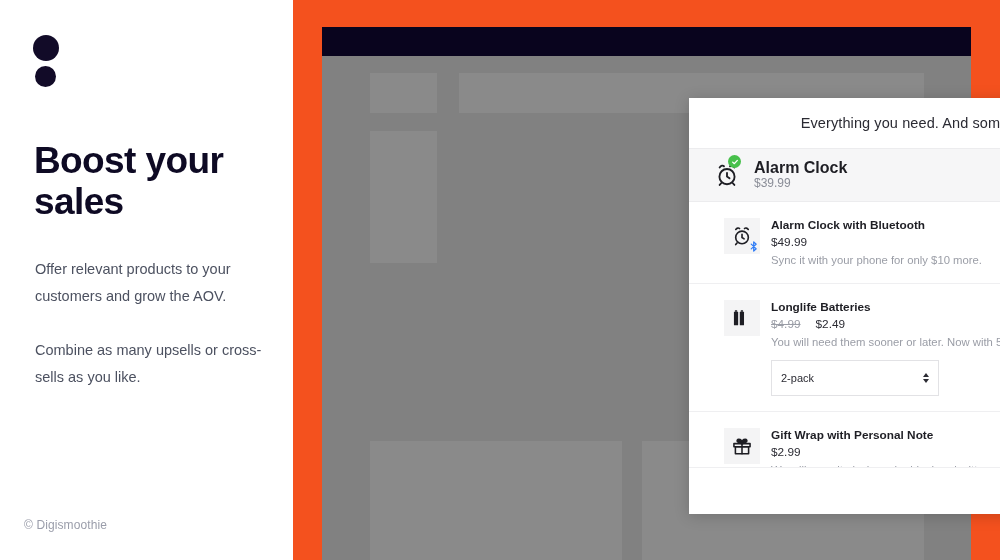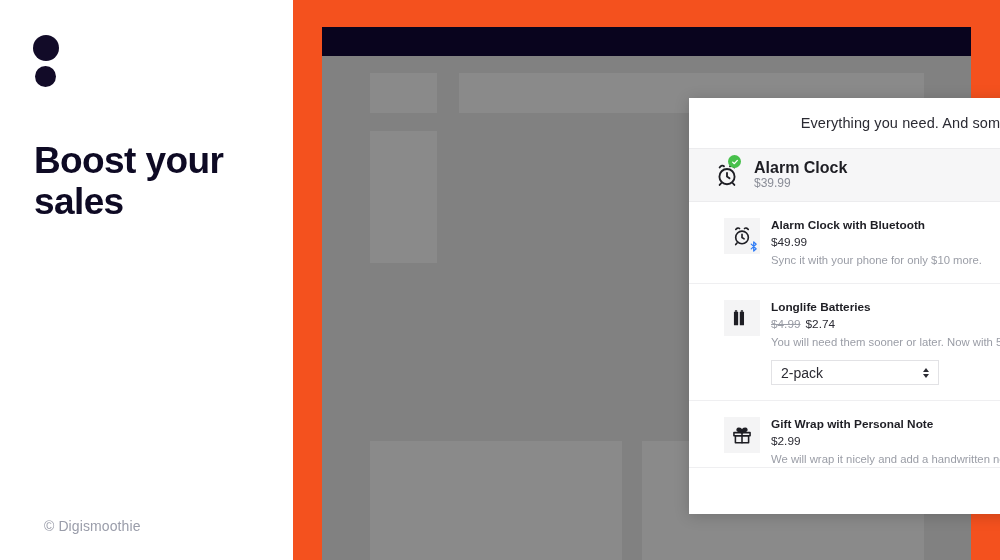--- a/index.html
+++ b/index.html
@@ -40,22 +40,22 @@
   }
 
   .body-copy {
     position: absolute; left: 35px; top: 256px; width: 228px;
     font-size: 14.5px; line-height: 27px;
     color: #4C5160; font-weight: 400;
   }
   .body-copy p + p { margin-top: 27px; }
 
   .copyright {
-    position: absolute; left: 44px; top: 518px;
-    font-size: 14px; color: #9A9DAA; letter-spacing: .1px;
+    position: absolute; left: 24px; top: 518px;
+    font-size: 12px; color: #9A9DAA; letter-spacing: .1px;
   }
 
   
   .right-panel {
     flex: 1 1 auto; height: 560px;
     background: #F4511E;
     position: relative;
   }
 
   
@@ -141,30 +141,30 @@
   }
   .offer-main { flex: 1 1 auto; min-width: 0; }
   .o-name {
     font-size: 11.8px; font-weight: 700; color: #1E1E24; line-height: 16px;
   }
   .o-price-line {
     font-size: 11.8px; color: #2B2B33; line-height: 16px;
     font-weight: 400; margin-top: 1px;
   }
   .o-price-old {
-    color: #9A9DA6; text-decoration: line-through; margin-right: 5px;
+    color: #9A9DA6; text-decoration: line-through; margin-right: 15px;
   }
   .o-desc {
     font-size: 11.3px; color: #9A9DA6; line-height: 16px; margin-top: 2px;
   }
   .o-select {
-    margin-top: 10px; width: 168px; height: 25px;
+    margin-top: 10px; width: 168px; height: 36px;
     border: 1px solid #E2E2E5; background: #fff;
     display: flex; align-items: center; justify-content: space-between;
-    padding: 0 9px; font-size: 14px; color: #2B2B33;
+    padding: 0 9px; font-size: 11px; color: #2B2B33;
     cursor: pointer;
   }
   .spinner-glyph { display: flex; flex-direction: column; align-items: center; line-height: 0; }
   .spinner-glyph i {
     display: block; width: 0; height: 0; border-left: 3.5px solid transparent;
     border-right: 3.5px solid transparent;
   }
   .spinner-glyph i.up   { border-bottom: 4px solid #2B2B33; margin-bottom: 2px; }
   .spinner-glyph i.down { border-top: 4px solid #2B2B33; }
 
@@ -183,20 +183,24 @@
 
   <div class="left-panel">
 
     <div class="logo">
       <span class="dot-top"></span>
       <span class="dot-bottom"></span>
     </div>
 
     <h1 class="headline">Boost your sales</h1>
 
+    <div class="body-copy">
+      <p>Offer relevant products to your customers and grow the AOV.</p>
+      <p>Combine as many upsells or cross-sells as you like.</p>
+    </div>
 
     <div class="copyright">© Digismoothie</div>
   </div>
 
   <div class="right-panel">
 
     <div class="page-mock">
       <div class="mock-topbar"></div>
       <div class="mock-block mock-b1"></div>
       <div class="mock-block mock-b2"></div>
@@ -262,21 +266,21 @@
             <svg class="icon-svg" width="22" height="22" viewBox="0 0 24 24" fill="#1E1E24">
               <rect x="4.2" y="3.6" width="2.6" height="1.6" rx="0.4"></rect>
               <rect x="3.2" y="5.2" width="4.6" height="14.8" rx="0.7"></rect>
               <rect x="10.6" y="3.6" width="2.6" height="1.6" rx="0.4"></rect>
               <rect x="9.6" y="5.2" width="4.6" height="14.8" rx="0.7"></rect>
             </svg>
           </div>
           <div class="offer-main">
             <div class="o-name">Longlife Batteries</div>
             <div class="o-price-line">
-              <span class="o-price-old">$4.99</span><span>$2.74</span>
+              <span class="o-price-old">$4.99</span><span>$2.49</span>
             </div>
             <div class="o-desc">You will need them sooner or later. Now with 50% off.</div>
             <div class="o-select">
               <span>2-pack</span>
               <span class="spinner-glyph">
                   <i class="up"></i>
                   <i class="down"></i>
                 </span>
             </div>
           </div>

